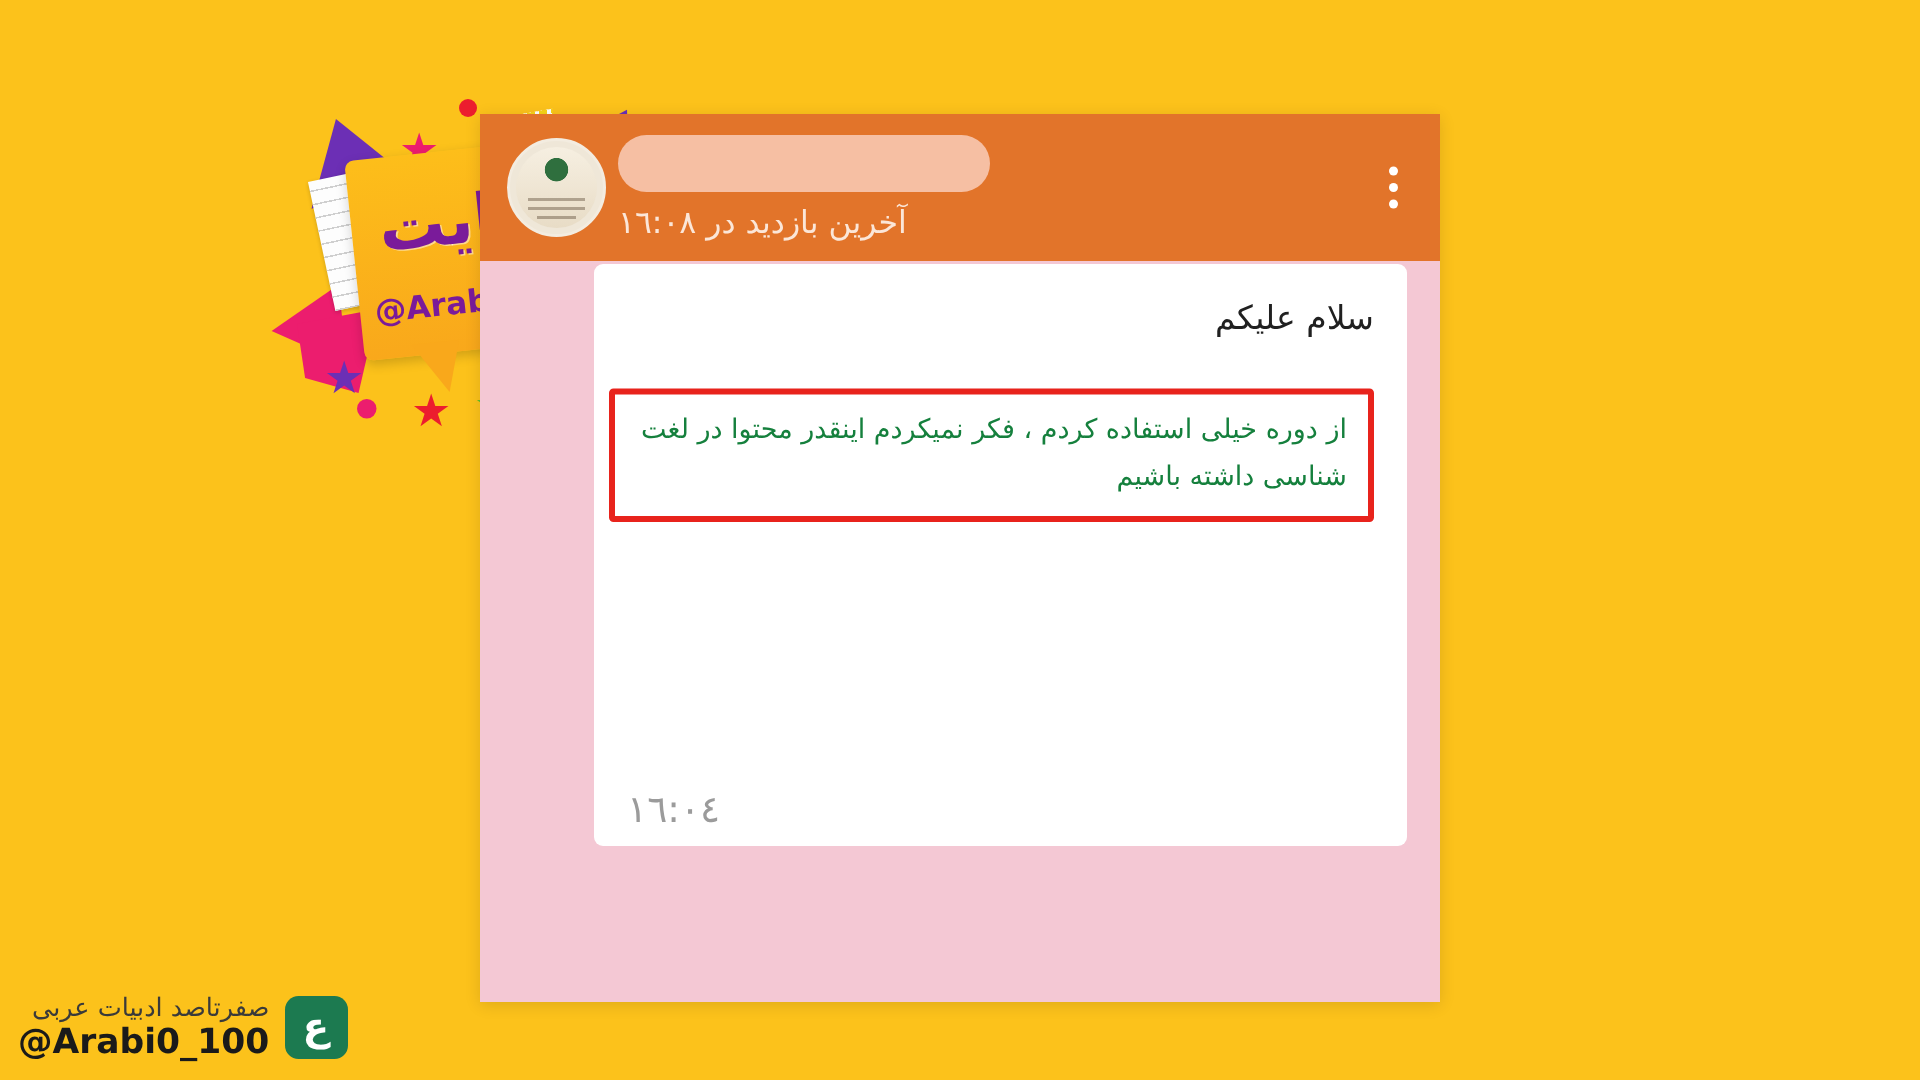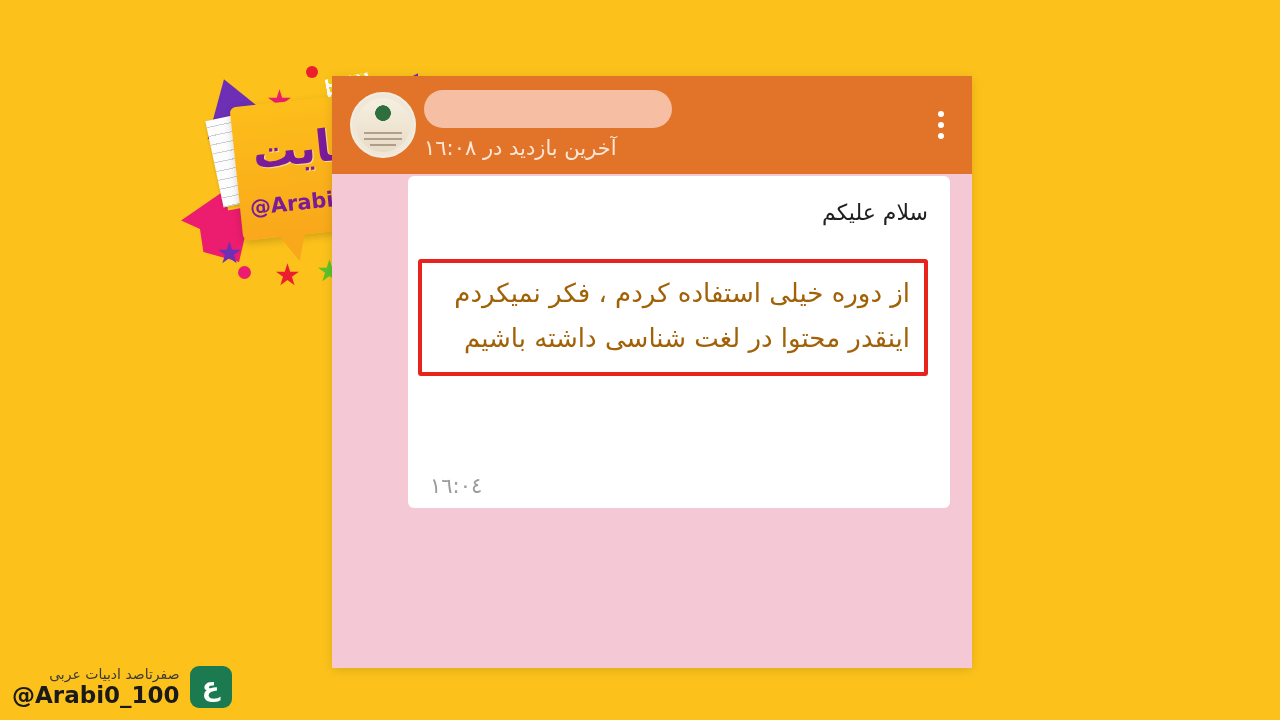--- a/index.html
+++ b/index.html
@@ -11,21 +11,21 @@
     height: 720px;
     overflow: hidden;
     background: #fcc21b;
     font-family: "DejaVu Sans", "Liberation Sans", sans-serif;
     position: relative;
   }
 
   
   #chat-card {
     position: absolute;
-    left: 332px;
+    left: 320px;
     top: 76px;
     width: 640px;
     height: 592px;
     background: #f4c8d4;
     box-shadow: 0 2px 10px rgba(0,0,0,0.12);
     overflow: hidden;
   }
 
   
   #chat-header {
@@ -110,21 +110,21 @@
     border-radius: 50%;
     background: #ffffff;
   }
 
   
   #message-bubble {
     position: absolute;
     right: 22px;
     top: 100px;
     width: 542px;
-    height: 332px;
+    height: 388px;
     background: #ffffff;
     border-radius: 6px;
     padding: 18px 22px 10px 22px;
     box-sizing: border-box;
     direction: rtl;
     text-align: right;
   }
   .msg-line {
     color: #202020;
     font-size: 22px;
@@ -133,30 +133,30 @@
   }
   .boxed {
     border: 4px solid #e8231c;
     border-radius: 3px;
     padding: 8px 14px 10px 14px;
     margin: 0 0 26px -12px;
     box-sizing: border-box;
   }
   .boxed p {
     margin: 0;
-    color: #a16207;
-    font-size: 26px;
+    color: #15803d;
+    font-size: 18px;
     line-height: 1.75;
   }
   #msg-time {
     position: absolute;
     left: 22px;
     bottom: 10px;
     color: #9b9b9b;
-    font-size: 21px;
+    font-size: 25px;
     direction: ltr;
     text-align: right;
   }
 
   
   #sticker {
     position: absolute;
     left: 180px;
     top: 60px;
     width: 290px;
@@ -322,21 +322,21 @@
     font-weight: bold;
     line-height: 1;
   }
   #brand-texts {
     display: flex;
     flex-direction: column;
     justify-content: center;
   }
   #brand-fa {
     color: #3a3a3a;
-    font-size: 14px;
+    font-size: 17px;
     direction: rtl;
   }
   #brand-handle {
     color: #1a1a1a;
     font-size: 23px;
     font-weight: bold;
     direction: ltr;
   }
 </style>
 </head>

